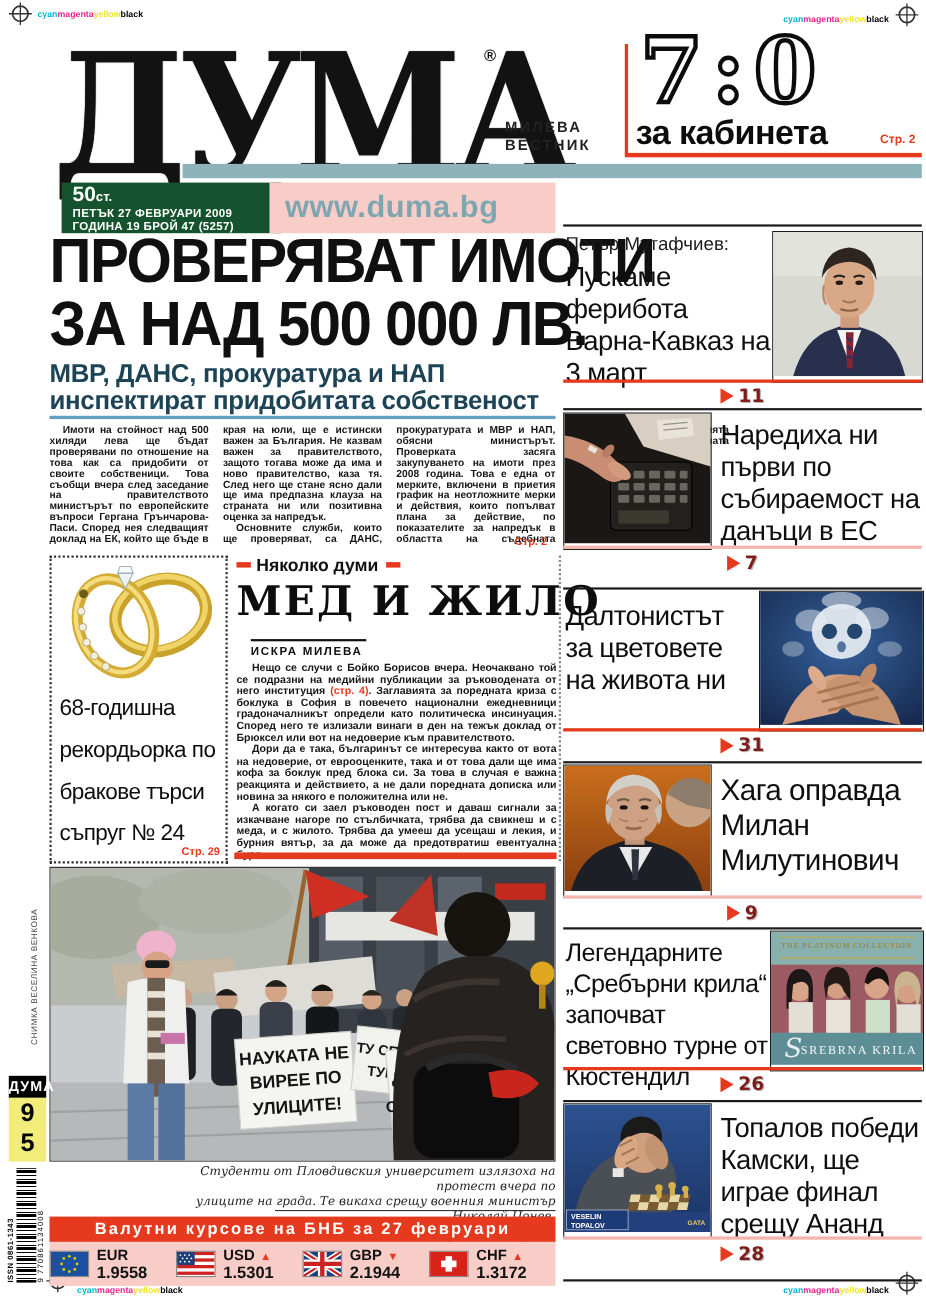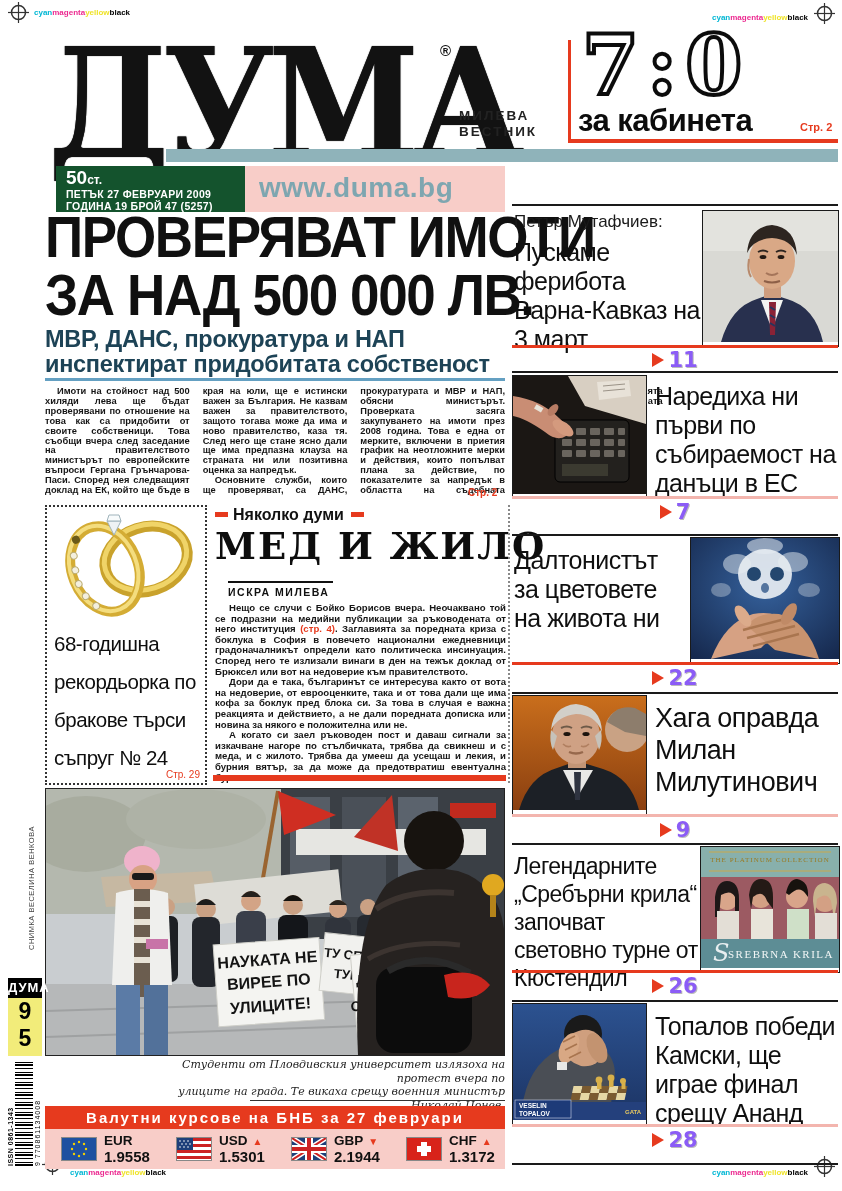--- a/index.html
+++ b/index.html
@@ -35,21 +35,21 @@
             letter-spacing:-1.5px;color:#101010;transform:scaleX(.93);transform-origin:left top;white-space:nowrap;}
   .subhead{left:45px;top:327px;font-size:23.5px;font-weight:700;line-height:25px;color:#1d4356;letter-spacing:-0.3px;}
   .bluerule{left:45px;top:378px;width:460px;height:3px;background:#64a0c2;}
   .leadbody{left:45px;top:387px;width:460px;height:112px;column-count:3;column-gap:13px;
             font-size:9.3px;line-height:9.9px;font-weight:700;text-align:justify;color:#161616;}
   .leadbody p{margin:0;text-indent:12px;}
   .leadpg{left:468px;top:487px;font-size:10px;font-weight:bold;color:#e63a1e;}
   
   .marrybox{left:45px;top:505px;width:162px;height:280px;border:2px dotted #333;box-sizing:border-box;background:#fff;}
   .marrytext{position:absolute;left:7px;top:118px;width:146px;font-size:20.5px;line-height:38px;color:#0e0e0e;letter-spacing:-0.5px;}
-  .marrypg{position:absolute;right:5px;bottom:3px;font-size:10px;font-weight:normal;color:#e63a1e;}
+  .marrypg{position:absolute;right:5px;bottom:3px;font-size:10px;font-weight:bold;color:#e63a1e;}
   
   .rubric{left:215px;top:506px;font-size:16px;font-weight:800;color:#111;}
   .rubric .dash{display:inline-block;width:13px;height:5px;background:#e63a1e;vertical-align:middle;margin:0 5px 2px 0;}
   .rubric .dash.r{margin:0 0 2px 7px;}
   .edtitle{left:215px;top:524px;font-family:"DejaVu Serif",serif;font-size:37px;font-weight:bold;
            letter-spacing:2px;color:#0d0d0d;}
   .bylinerule{left:228px;top:581px;width:105px;height:2px;background:#111;}
   .byline{left:228px;top:586px;font-size:10.5px;font-weight:bold;letter-spacing:1.5px;color:#111;}
   .edbody{left:215px;top:603px;width:291px;height:168px;font-size:9.6px;line-height:10.6px;font-weight:700;
           text-align:justify;color:#161616;}
@@ -61,21 +61,21 @@
   .photobox{left:45px;top:788px;width:460px;height:268px;border:1px solid #222;box-sizing:border-box;}
   .credit{left:27px;top:790px;width:12px;height:160px;font-size:7.5px;letter-spacing:0.5px;color:#444;
           writing-mode:vertical-rl;transform:rotate(180deg);}
   .caption{left:130px;top:1058px;width:375px;text-align:right;font-family:"DejaVu Serif",serif;
            font-style:italic;font-size:11px;line-height:13.5px;color:#222;}
   .caprule{left:250px;top:1100px;width:255px;height:1px;background:#333;}
   
   .curhead{left:45px;top:1106px;width:460px;height:23px;background:#e63a1e;color:#fff;
            font-size:15px;font-weight:bold;text-align:center;line-height:23px;letter-spacing:2px;}
   .curbody{left:45px;top:1129px;width:460px;height:40px;background:#f8cdc8;display:flex;align-items:center;}
-  .curitem{display:flex;align-items:center;width:115px;padding-left:16px;box-sizing:border-box;}
+  .curitem{display:flex;align-items:center;width:115px;padding-left:0;box-sizing:border-box;}
   .curflag{width:34px;height:22px;margin-right:7px;flex:none;border:1px solid #888;}
   .curcode{font-size:13.5px;font-weight:bold;line-height:15px;color:#111;}
   .curval{font-size:15px;font-weight:bold;line-height:16px;color:#111;}
   .trend{font-size:10px;color:#e63a1e;margin-left:5px;}
   
   .dumatag{left:8px;top:978px;width:34px;height:20px;background:#000;color:#fff;font-size:13px;
            font-weight:bold;text-align:center;line-height:20px;letter-spacing:1px;}
   .yellowbox{left:8px;top:998px;width:34px;height:58px;background:#f2ec7a;text-align:center;
              font-size:23px;font-weight:bold;line-height:27px;color:#000;}
   .barcode-outer{left:6px;top:1058px;width:38px;height:108px;overflow:visible;}
@@ -86,21 +86,21 @@
   .bcnum{font-size:7px;letter-spacing:1px;color:#000;line-height:9px;}
   
   .rsep{left:512px;width:326px;height:2px;background:#1a1a1a;}
   .kicker{left:514px;top:212px;font-size:17px;color:#1a1a1a;}
   .rtitle{font-size:25px;line-height:29px;color:#0f0f0f;letter-spacing:-0.5px;}
   .rphoto{border:1.5px solid #1a1a1a;box-sizing:border-box;}
   .redline{height:3px;background:#e63a1e;}
   .pinkline{height:3px;background:#f3b5ae;}
   .pgrow{left:512px;width:326px;display:flex;align-items:center;justify-content:center;height:22px;}
   .tri{width:0;height:0;border-left:12px solid #e63a1e;border-top:7px solid transparent;border-bottom:7px solid transparent;margin-right:4px;}
-  .pgnum{font-family:"DejaVu Sans",sans-serif;font-size:21px;font-weight:bold;color:#8b5cf6;text-shadow:1px 1px 0 #bbb;}
+  .pgnum{font-family:"DejaVu Sans",sans-serif;font-size:17px;font-weight:bold;color:#7f1d1d;text-shadow:1px 1px 0 #bbb;}
 </style>
 </head>
 <body>
 
 <div class="page">
 
   <div class="abs" style="left:8px;top:2px;">
     <svg width="21" height="21">
         <circle cx="10.5" cy="10.5" r="7" fill="none" stroke="#333" stroke-width="1.5"></circle>
         <line x1="10.5" y1="0" x2="10.5" y2="21" stroke="#333" stroke-width="1.2"></line>
@@ -497,21 +497,21 @@
         <path d="M128 121 Q116 82 88 76 Q66 74 56 88 L84 112 Z" fill="#c8936f"></path>
         <path d="M52 92 L98 80 M56 100 L104 88 M62 108 L108 96" stroke="#a9754f" stroke-width="2.4" fill="none"></path>
         <ellipse cx="52" cy="78" rx="6" ry="12" fill="#dcab8b" transform="rotate(-34 52 78)"></ellipse>
         <ellipse cx="98" cy="76" rx="6" ry="12" fill="#c08a66" transform="rotate(30 98 76)"></ellipse>
       </g>
     </svg>
   </div>
   <div class="abs redline" style="left:512px;top:662px;width:326px;"></div>
   <div class="abs pgrow" style="top:667px;">
     <div class="tri"></div>
-    <div class="pgnum">22</div>
+    <div class="pgnum">31</div>
   </div>
 
   <div class="abs rphoto" style="left:512px;top:695px;">
     <svg width="133" height="114" viewBox="0 0 133 114">
       <defs>
         <linearGradient id="og" x1="0" y1="0" x2="0" y2="1">
           <stop offset="0%" stop-color="#c96e1c"></stop>
             <stop offset="100%" stop-color="#8a3f10"></stop>
         </linearGradient>
       </defs>

